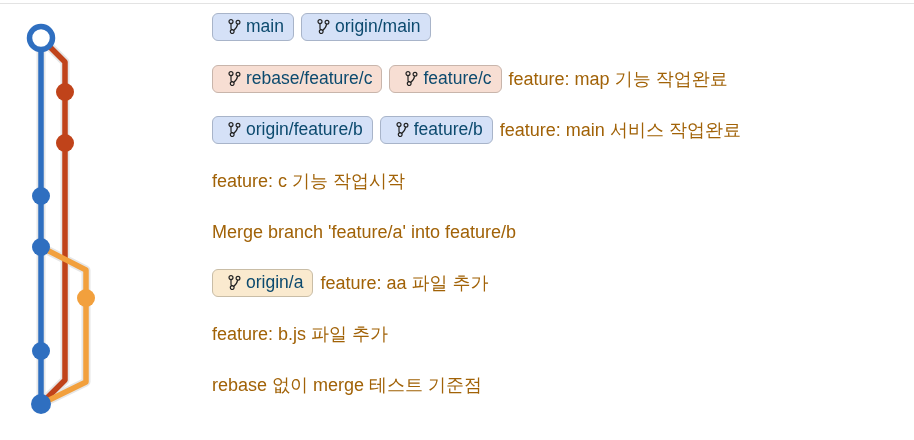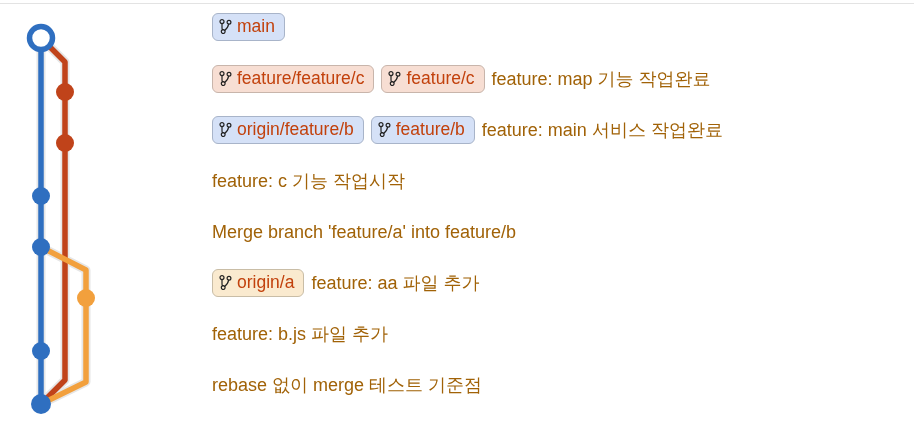--- a/index.html
+++ b/index.html
@@ -32,26 +32,26 @@
     align-items:center;
     padding-left:7px;
     box-sizing:border-box;
   }
   .row:first-child{height:53px;}
   .badge{
     display:inline-flex;
     align-items:center;
     gap:5px;
     height:28px;
-    padding:0 9px 0 6px;
+    padding:0 9px 0 15px;
     margin-right:7px;
     border:1px solid #b9b9b9;
     border-radius:6px;
     font-size:17.5px;
-    color:#c2410c;
+    color:#0c4a6e;
     white-space:nowrap;
     box-sizing:border-box;
     line-height:1;
   }
   .badge svg{display:block;flex:0 0 auto;}
   .badge.blue{background:#d5e1f7;border-color:#a8b4c9;}
   .badge.red{background:#f7ded3;border-color:#c8b5ab;}
   .badge.amber{background:#faeacf;border-color:#c9bda6;}
   .subject{
     font-size:18px;
@@ -100,32 +100,42 @@
       <span class="badge blue">
         <svg width="13" height="15" viewBox="0 0 13 15" fill="none">
           <circle cx="3" cy="2.6" r="2" stroke="#222" stroke-width="1.2" fill="none"></circle>
           <circle cx="10" cy="3.2" r="1.9" stroke="#222" stroke-width="1.2" fill="none"></circle>
           <circle cx="4.2" cy="12.6" r="1.9" stroke="#222" stroke-width="1.2" fill="none"></circle>
           <path d="M3 4.7 L3 8.4 Q3 11 4.2 10.8" stroke="#222" stroke-width="1.2" fill="none" stroke-linecap="round"></path>
           <path d="M9.6 5.1 Q9 9 5.6 11.4" stroke="#222" stroke-width="1.2" fill="none" stroke-linecap="round"></path>
         </svg>
         <span>main</span>
       </span>
+      <span class="badge blue">
+        <svg width="13" height="15" viewBox="0 0 13 15" fill="none">
+          <circle cx="3" cy="2.6" r="2" stroke="#222" stroke-width="1.2" fill="none"></circle>
+          <circle cx="10" cy="3.2" r="1.9" stroke="#222" stroke-width="1.2" fill="none"></circle>
+          <circle cx="4.2" cy="12.6" r="1.9" stroke="#222" stroke-width="1.2" fill="none"></circle>
+          <path d="M3 4.7 L3 8.4 Q3 11 4.2 10.8" stroke="#222" stroke-width="1.2" fill="none" stroke-linecap="round"></path>
+          <path d="M9.6 5.1 Q9 9 5.6 11.4" stroke="#222" stroke-width="1.2" fill="none" stroke-linecap="round"></path>
+        </svg>
+        <span>origin/main</span>
+      </span>
     </div>
 
     <div class="row">
       <span class="badge red">
         <svg width="13" height="15" viewBox="0 0 13 15" fill="none">
           <circle cx="3" cy="2.6" r="2" stroke="#222" stroke-width="1.2" fill="none"></circle>
           <circle cx="10" cy="3.2" r="1.9" stroke="#222" stroke-width="1.2" fill="none"></circle>
           <circle cx="4.2" cy="12.6" r="1.9" stroke="#222" stroke-width="1.2" fill="none"></circle>
           <path d="M3 4.7 L3 8.4 Q3 11 4.2 10.8" stroke="#222" stroke-width="1.2" fill="none" stroke-linecap="round"></path>
           <path d="M9.6 5.1 Q9 9 5.6 11.4" stroke="#222" stroke-width="1.2" fill="none" stroke-linecap="round"></path>
         </svg>
-        <span>feature/feature/c</span>
+        <span>rebase/feature/c</span>
       </span>
       <span class="badge red">
         <svg width="13" height="15" viewBox="0 0 13 15" fill="none">
           <circle cx="3" cy="2.6" r="2" stroke="#222" stroke-width="1.2" fill="none"></circle>
           <circle cx="10" cy="3.2" r="1.9" stroke="#222" stroke-width="1.2" fill="none"></circle>
           <circle cx="4.2" cy="12.6" r="1.9" stroke="#222" stroke-width="1.2" fill="none"></circle>
           <path d="M3 4.7 L3 8.4 Q3 11 4.2 10.8" stroke="#222" stroke-width="1.2" fill="none" stroke-linecap="round"></path>
           <path d="M9.6 5.1 Q9 9 5.6 11.4" stroke="#222" stroke-width="1.2" fill="none" stroke-linecap="round"></path>
         </svg>
         <span>feature/c</span>

